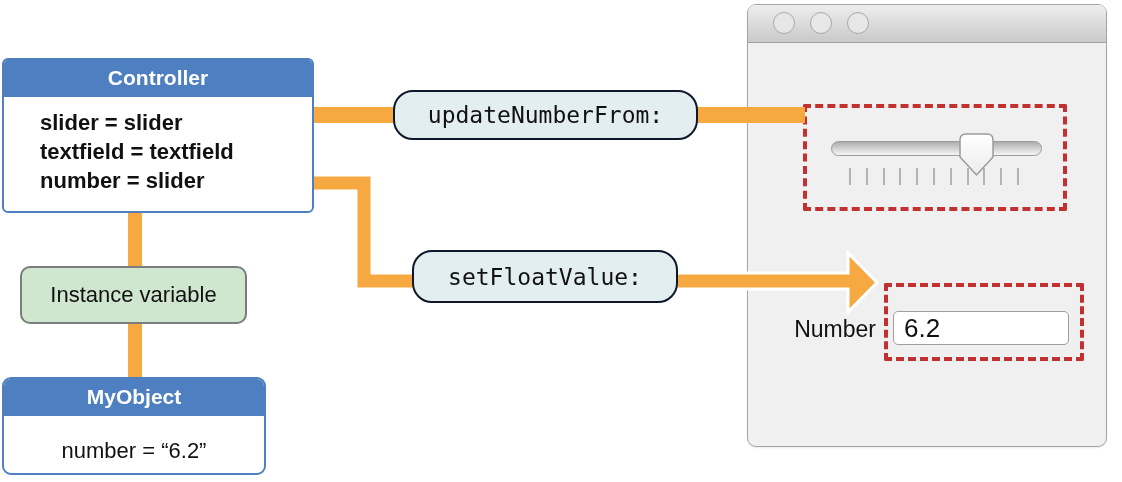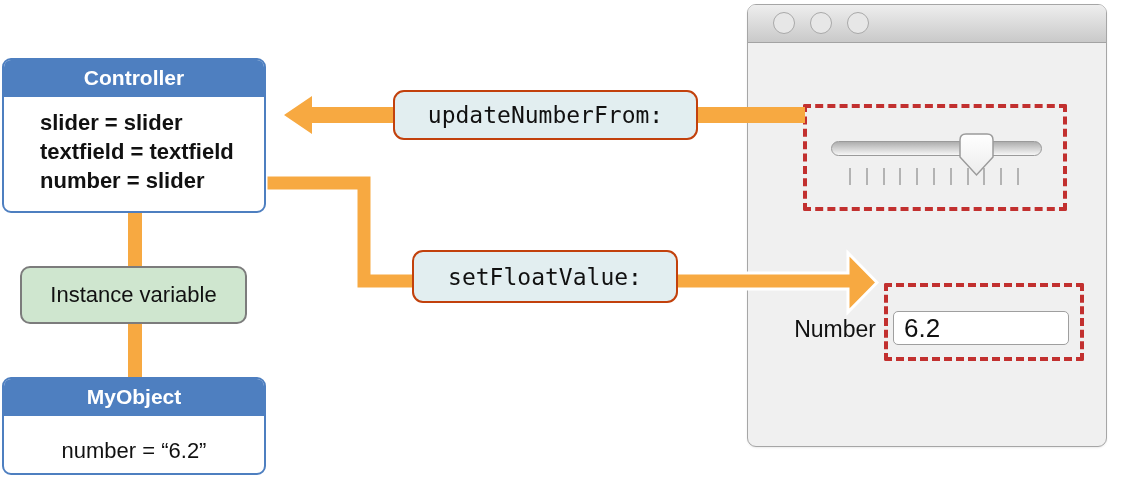--- a/index.html
+++ b/index.html
@@ -44,31 +44,31 @@
     font-family:"Liberation Sans",sans-serif;font-size:26px;color:#111;padding-left:10px;}
 
   
   .wires{position:absolute;left:0;top:0;width:1122px;height:482px;pointer-events:none;}
 
   
   .node{position:absolute;background:#fff;border:2px solid var(--header-blue);
     border-radius:9px;overflow:hidden;}
   .node-header{background:var(--header-blue);color:#fff;font-weight:bold;
     font-size:21px;text-align:center;padding:6px 0 7px;}
-  .controller{left:2px;top:58px;width:264px;height:155px;}
+  .controller{left:2px;top:58px;width:312px;height:155px;border-radius:6px;}
   .controller-body{padding:11px 0 0 36px;font-size:22px;line-height:29px;color:#111;font-weight:bold;}
   .myobject{left:2px;top:377px;width:264px;height:98px;}
   .myobject-body{padding-top:22px;text-align:center;font-size:22px;color:#111;}
 
   .green-box{position:absolute;left:20px;top:266px;width:227px;height:58px;
     background:var(--green-fill);border:2px solid #7c7c7c;border-radius:10px;
     display:flex;align-items:center;justify-content:center;font-size:22px;color:#111;}
 
-  .msg-label{position:absolute;background:var(--label-fill);border:2px solid #c2410c;
-    border-radius:11px;display:flex;align-items:center;justify-content:center;
+  .msg-label{position:absolute;background:var(--label-fill);border:2px solid #0f172a;
+    border-radius:20px;display:flex;align-items:center;justify-content:center;
     font-family:"DejaVu Sans Mono",monospace;font-size:23px;color:#111;}
   .msg-update{left:393px;top:90px;width:305px;height:50px;}
   .msg-setfloat{left:412px;top:250px;width:266px;height:53px;}
 </style>
 </head>
 <body>
 
 <div class="stage">
 
   <div class="mac-window">

